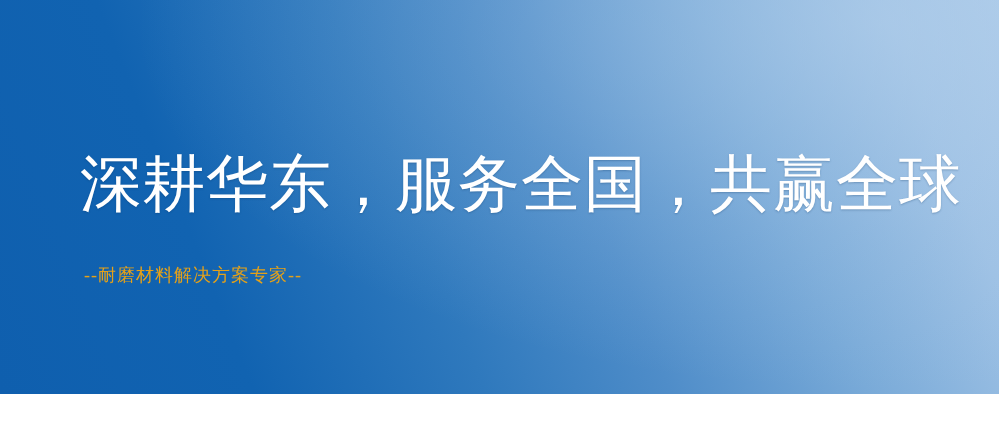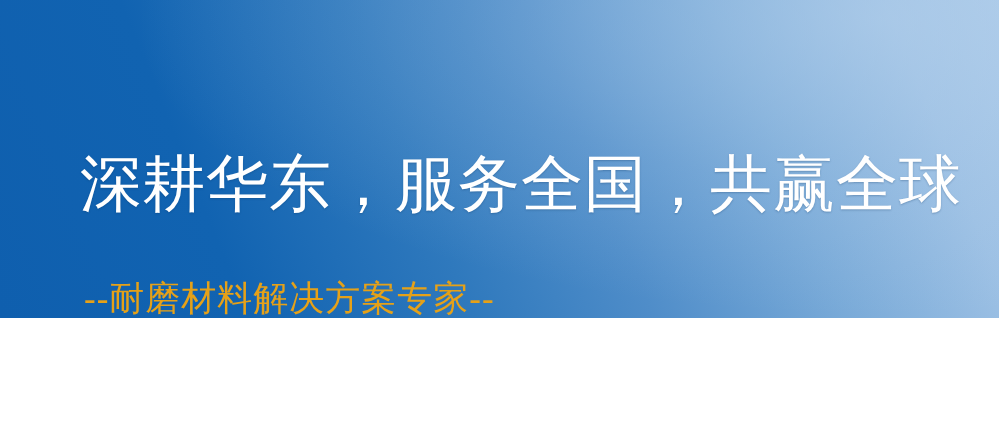--- a/index.html
+++ b/index.html
@@ -3,21 +3,21 @@
 <meta charset="utf-8">
 <style>
   html, body {
     margin: 0;
     padding: 0;
     background: #ffffff;
   }
   #banner {
     position: relative;
     width: 999px;
-    height: 318px;
+    height: 394px;
     overflow: hidden;
     font-family: "Liberation Sans", sans-serif;
     
     background:
       linear-gradient(68deg,
         #0f5fae 0%,
         #1163b1 22%,
         #2f79bd 42%,
         #4f8dc9 58%,
         #79aad8 75%,
@@ -46,23 +46,23 @@
     color: #ffffff;
     letter-spacing: 1px;
     white-space: nowrap;
     text-shadow: 0 1px 2px rgba(10,50,95,0.28);
     z-index: 3;
   }
 
   .subtitle {
     position: absolute;
     left: 84px;
-    top: 280px;
+    top: 266px;
     font-family: "Liberation Serif", "DejaVu Serif", serif;
-    font-size: 35px;
+    font-size: 18px;
     line-height: 1.1;
     color: #e5a118;
     letter-spacing: 1px;
     white-space: nowrap;
     z-index: 3;
     text-align: center;
   }
 
   
   #logo {

